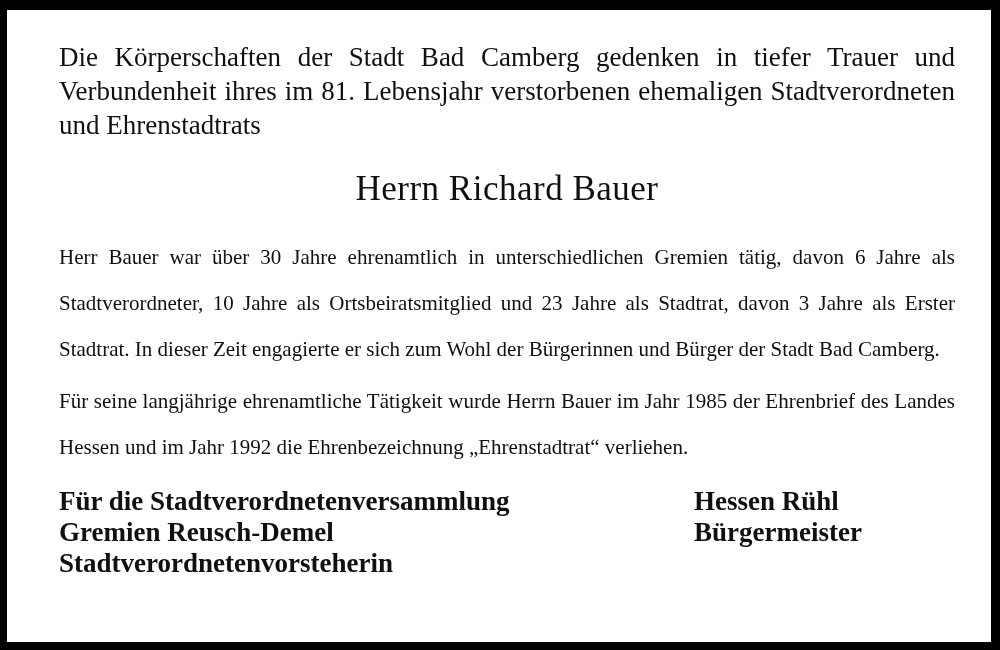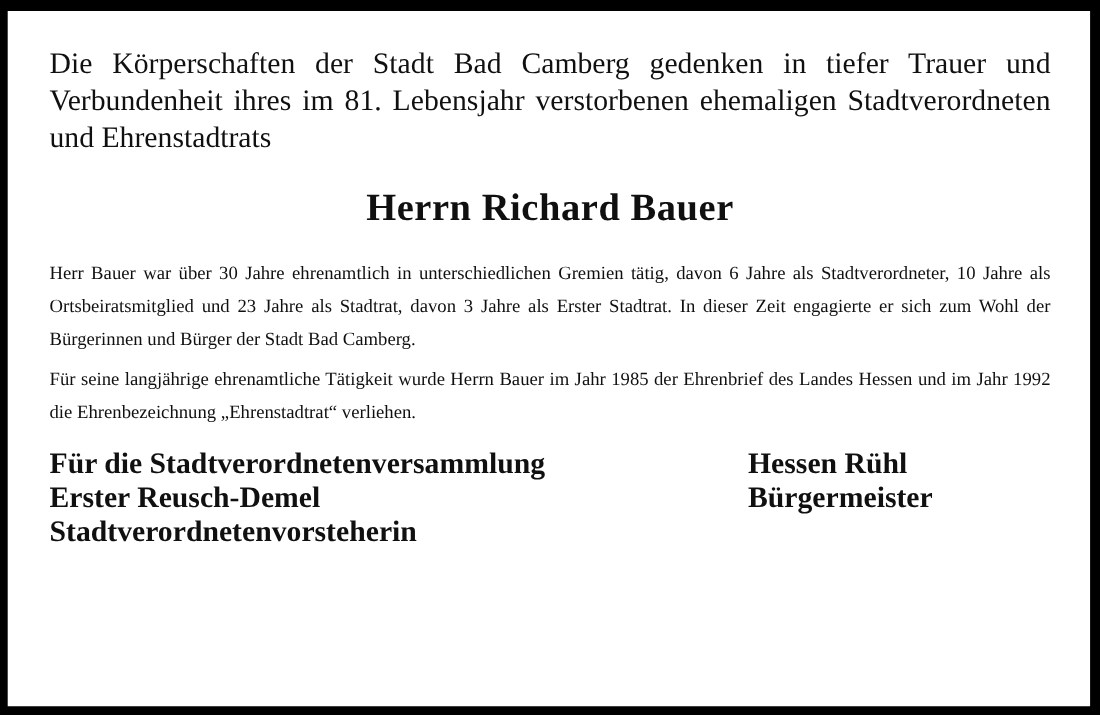--- a/index.html
+++ b/index.html
@@ -20,40 +20,40 @@
     position: absolute;
     inset: 0;
     box-sizing: border-box;
     border-style: solid;
     border-color: #000000;
     border-top-width: 10px;
     border-right-width: 9px;
     border-bottom-width: 8px;
     border-left-width: 7px;
     background: #ffffff;
-    padding: 30px 36px 0 38px;
+    padding: 30px 36px 0 52px;
   }
   .intro {
     margin: 0;
     font-size: 27px;
     line-height: 34px;
     text-align: justify;
   }
   .deceased-title {
     margin: 27px 0 25px 0;
     font-size: 35px;
     line-height: 40px;
-    font-weight: bold;
+    font-weight: normal;
     text-align: center;
     letter-spacing: 0.5px;
   }
   .body-par {
     margin: 0 0 6px 0;
-    font-size: 17px;
-    line-height: 30px;
+    font-size: 21px;
+    line-height: 46px;
     text-align: justify;
   }
   .signatures {
     display: flex;
     flex-direction: row;
     margin-top: 16px;
     font-weight: bold;
     font-size: 27px;
     line-height: 31px;
   }
@@ -78,21 +78,21 @@
     <h1 class="deceased-title">Herrn Richard Bauer</h1>
 
     <p class="body-par">Herr Bauer war über 30 Jahre ehrenamtlich in unterschiedlichen Gremien tätig, davon 6 Jahre als Stadtverordneter, 10 Jahre als Ortsbeiratsmitglied und 23 Jahre als Stadtrat, davon 3 Jahre als Erster Stadtrat. In dieser Zeit engagierte er sich zum Wohl der Bürgerinnen und Bürger der Stadt Bad Camberg.</p>
 
     <p class="body-par">Für seine langjährige ehrenamtliche Tätigkeit wurde Herrn Bauer im Jahr 1985 der Ehrenbrief des Landes Hessen und im Jahr 1992 die Ehrenbezeichnung „Ehrenstadtrat“ verliehen.</p>
 
 
     <div class="signatures">
       <div class="sig-col-left">
         <div class="sig-line">Für die Stadtverordnetenversammlung</div>
-        <div class="sig-line">Erster Reusch-Demel</div>
+        <div class="sig-line">Gremien Reusch-Demel</div>
         <div class="sig-line">Stadtverordnetenvorsteherin</div>
       </div>
       <div class="sig-col-right">
         <div class="sig-line">Hessen Rühl</div>
         <div class="sig-line">Bürgermeister</div>
       </div>
     </div>
 
   </div>
 </div>

